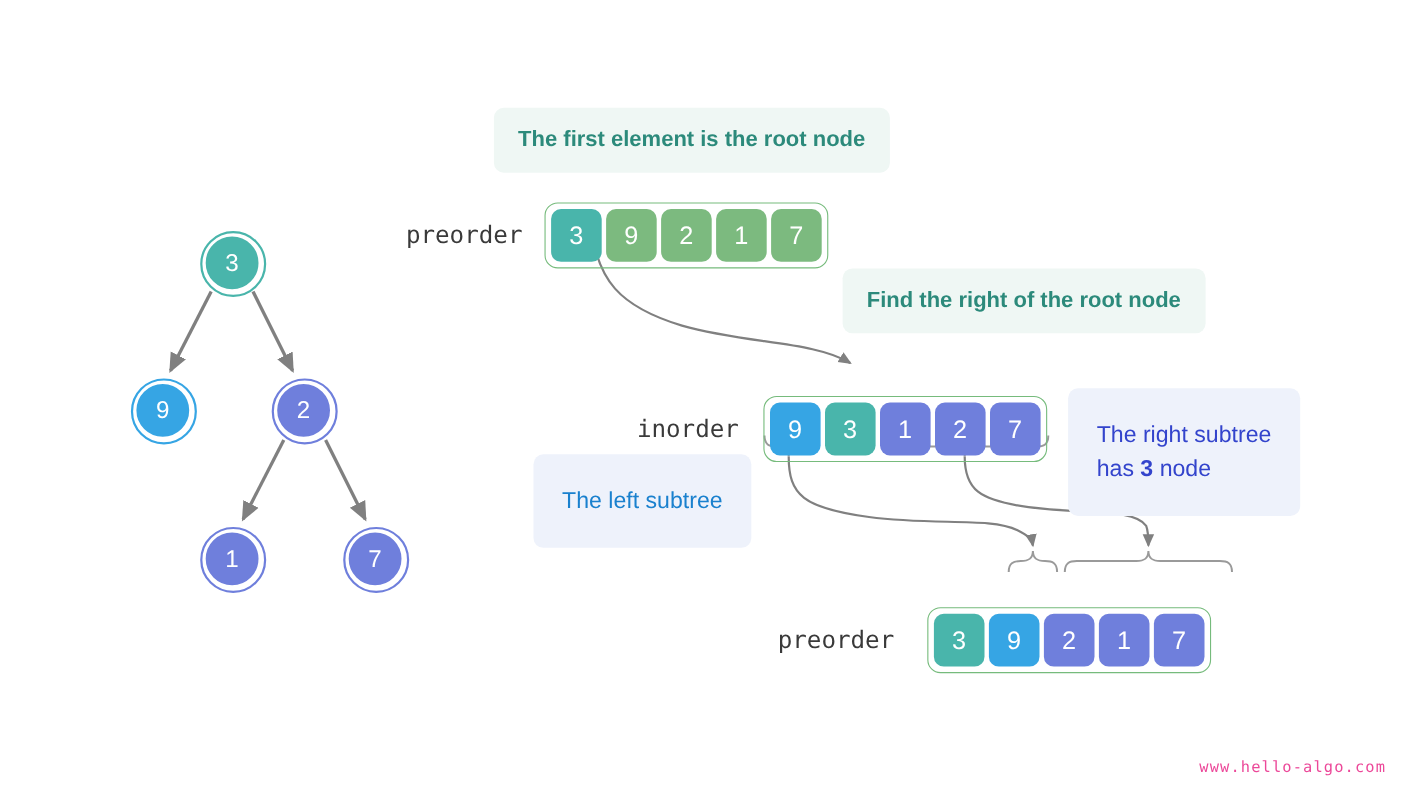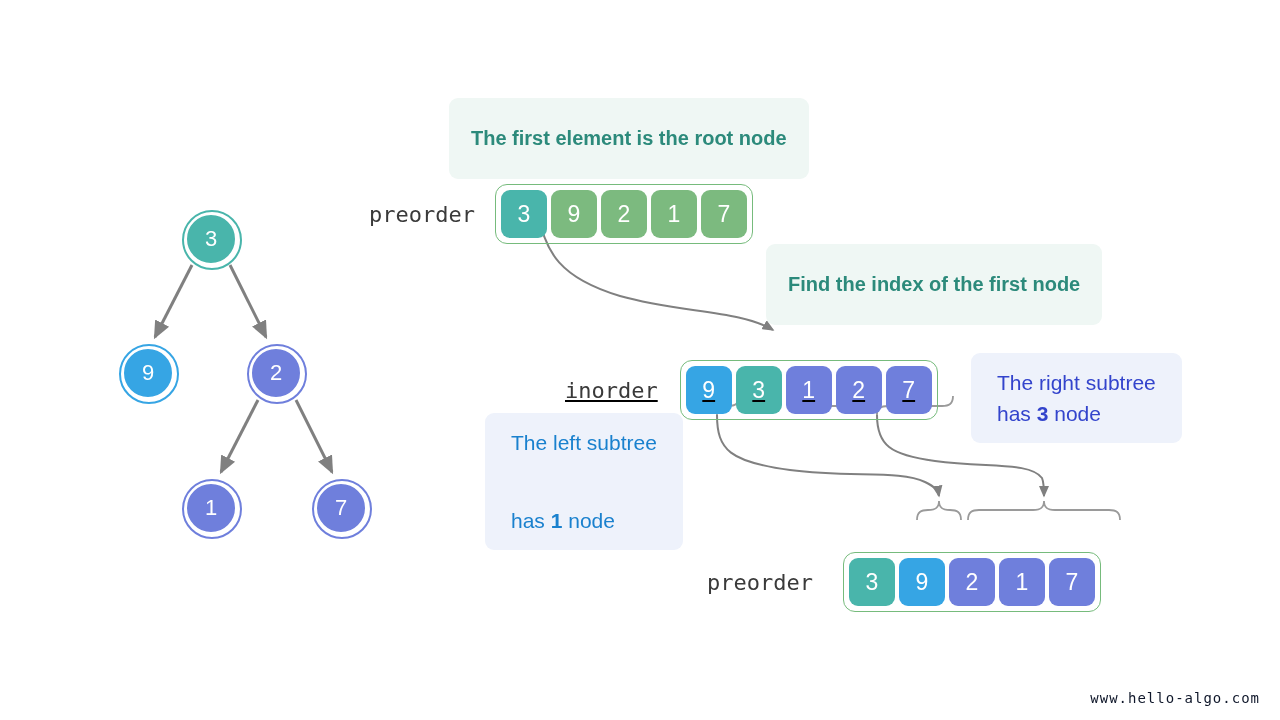--- a/index.html
+++ b/index.html
@@ -76,30 +76,30 @@
     box-sizing: border-box;
     display: flex;
     flex-direction: column;
     justify-content: center;
   }
   .callout-line {
     white-space: nowrap;
   }
   .callout.teal {
     background: #eff7f4;
-    padding: 29px 22px;
+    padding: 18px 22px;
   }
   .callout.teal .callout-line {
     color: #2c8a7b;
     font-weight: bold;
     font-size: 20px;
   }
   .callout.bluebox {
     background: #eef2fb;
-    padding: 14px 26px;
+    padding: 27px 26px;
   }
   .callout.bluebox .callout-line {
     font-size: 21px;
     line-height: 31px;
   }
   .callout.bluebox.light .callout-line { color: #1a81ce; }
   .callout.bluebox.deep  .callout-line { color: #3344cc; }
   .callout-line b { font-weight: bold; }
 
   
@@ -130,21 +130,21 @@
   .n-indigo { background: #6f7fdc; color: #6f7fdc; }
   .tree-node span { color: #ffffff; position: relative; z-index: 2; }
 
   
   #watermark {
     position: absolute;
     right: 20px;
     bottom: 14px;
     font-family: "DejaVu Sans Mono", "Liberation Mono", monospace;
     font-size: 14px;
-    color: #0f172a;
+    color: #ec4899;
     letter-spacing: 1px;
   }
 </style>
 </head>
 <body>
 
 <div id="stage">
 
   <svg id="vec-layer" viewBox="0 0 1280 720" xmlns="http://www.w3.org/2000/svg">
     <defs>
@@ -212,46 +212,43 @@
     <div class="array-frame" style="margin-left:20px;">
       <div class="cell c-teal">3</div>
       <div class="cell c-green">9</div>
       <div class="cell c-green">2</div>
       <div class="cell c-green">1</div>
       <div class="cell c-green">7</div>
     </div>
   </div>
 
   <div class="callout teal" style="left:766px; top:244px;">
-    <div class="callout-line">Find the index of the first node</div>
-  </div>
-
-  <div class="array-group" style="left:565px; top:331px;text-decoration:underline;">
+    <div class="callout-line">Find the right of the root node</div>
+  </div>
+
+  <div class="array-group" style="left:579px; top:331px;">
     <div class="array-label">inorder</div>
     <div class="array-frame" style="margin-left:22px;">
       <div class="cell c-blue">9</div>
       <div class="cell c-teal">3</div>
       <div class="cell c-indigo">1</div>
       <div class="cell c-indigo">2</div>
       <div class="cell c-indigo">7</div>
     </div>
   </div>
 
   <div class="callout bluebox deep" style="left:971px; top:353px;">
     <div class="callout-line">The right subtree</div>
     <div class="callout-line">
       <span>has </span><b>3</b><span> node</span>
     </div>
   </div>
 
   <div class="callout bluebox light" style="left:485px; top:413px;gap:47px;">
     <div class="callout-line">The left subtree</div>
-    <div class="callout-line">
-      <span>has </span><b>1</b><span> node</span>
-    </div>
   </div>
 
   <div class="array-group" style="left:707px; top:523px;">
     <div class="array-label">preorder</div>
     <div class="array-frame" style="margin-left:30px;">
       <div class="cell c-teal">3</div>
       <div class="cell c-blue">9</div>
       <div class="cell c-indigo">2</div>
       <div class="cell c-indigo">1</div>
       <div class="cell c-indigo">7</div>

